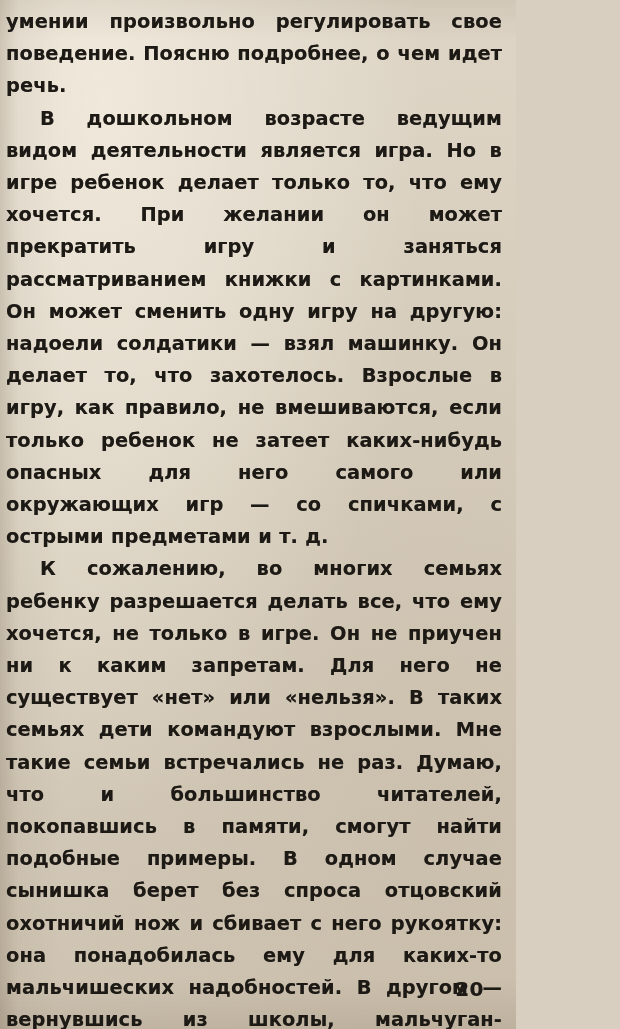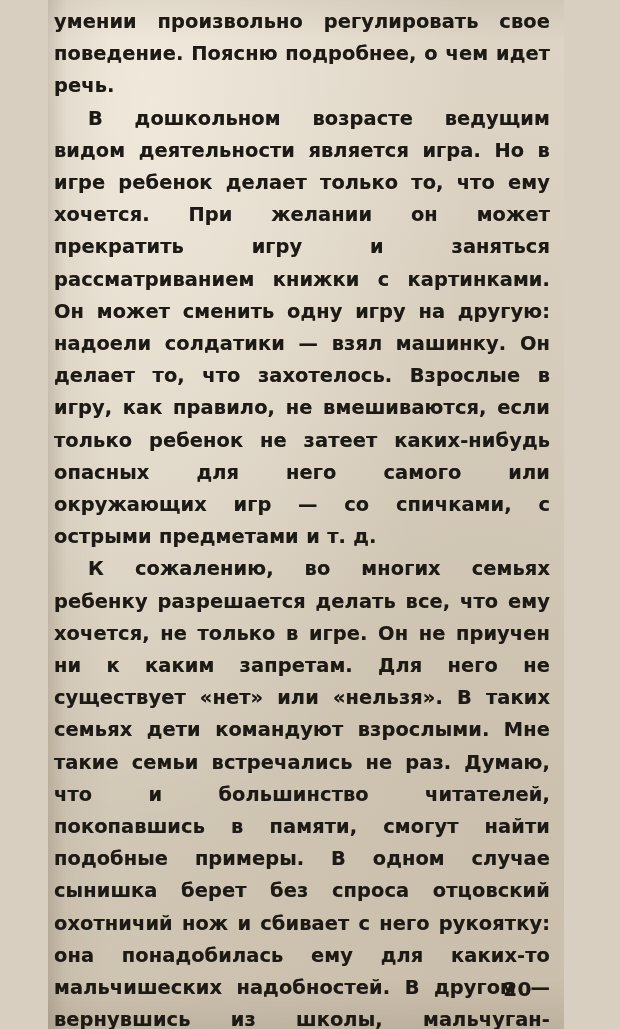--- a/index.html
+++ b/index.html
@@ -16,21 +16,20 @@
   .page {
     position: relative;
     width: 516px;
     height: 1029px;
     background:
       radial-gradient(ellipse at 20% 10%, rgba(255,250,238,0.55) 0%, rgba(255,250,238,0.0) 55%),
       radial-gradient(ellipse at 85% 80%, rgba(196,183,163,0.45) 0%, rgba(196,183,163,0.0) 60%),
       linear-gradient(175deg, #ded5c6 0%, #d9d0c0 35%, #d3c9b8 70%, #cdc2b0 100%);
     box-sizing: border-box;
     padding: 6px 14px 16px 6px;
-    margin-left: 48px;
   }
   .page::after {
     
     content: "";
     position: absolute;
     inset: 0;
     pointer-events: none;
     background:
       linear-gradient(to right, rgba(120,105,85,0.22) 0px, rgba(120,105,85,0.05) 18px, rgba(0,0,0,0) 60px),
       linear-gradient(to bottom, rgba(120,105,85,0.10) 0px, rgba(0,0,0,0) 40px),

